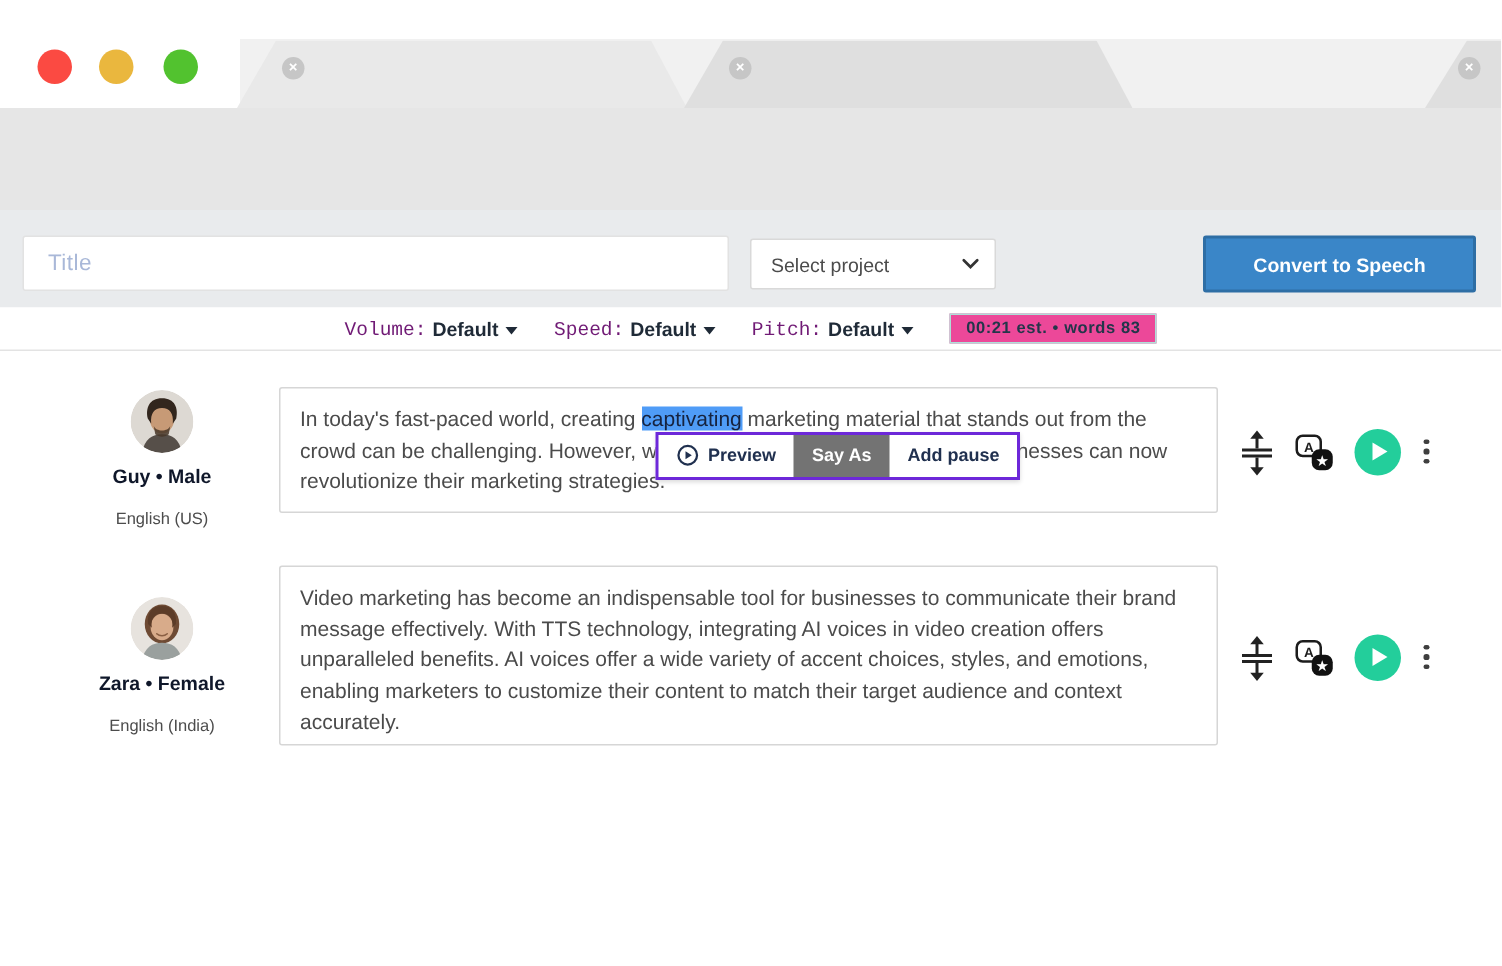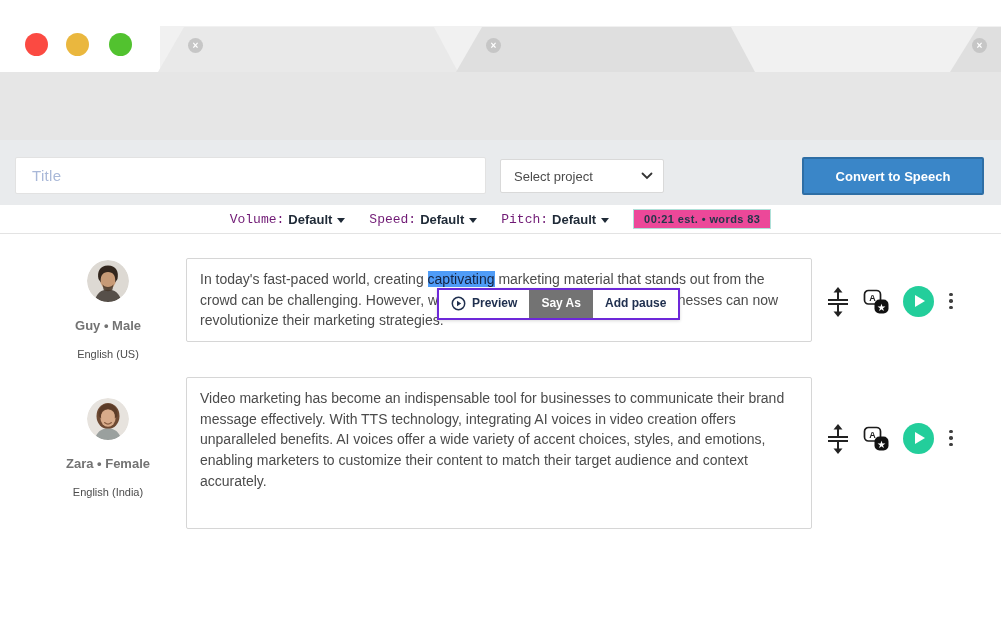--- a/index.html
+++ b/index.html
@@ -60,21 +60,21 @@
   .dd .val{color:#1f2a37;font-weight:bold;}
   .caret{width:0;height:0;border-left:4px solid transparent;border-right:4px solid transparent;
          border-top:5px solid #1f2a37;margin-left:5px;margin-top:2px;}
   .est-badge{border:1px solid #aee0d8;border-radius:0;background:#ec4899;color:#23364a;
              font-size:11px;font-weight:600;padding:3px 10px;letter-spacing:.4px;}
 
   
   .voice-panel{position:absolute;left:30px;width:156px;display:flex;flex-direction:column;
                align-items:center;}
   .avatar{width:42px;height:42px;border-radius:50%;overflow:hidden;display:block;}
-  .voice-name{font-size:13px;font-weight:bold;color:#737373;margin-top:16px;}
+  .voice-name{font-size:13px;font-weight:bold;color:#0f172a;margin-top:8px;}
   .voice-lang{font-size:11px;color:#4c4c4c;margin-top:15px;}
 
   .text-card{position:absolute;left:186px;width:626px;background:#fff;border:1px solid #d6d6d6;
              border-radius:2px;box-sizing:border-box;padding:10px 13px;font-size:14px;
              color:#4b4b4b;line-height:1.48;cursor:text;}
   .hl{background:#4f9cf7;color:#16233f;}
 
   .popup{position:absolute;left:250px;top:29px;display:flex;background:#fff;
          border:2px solid #6d28d9;z-index:5;box-shadow:0 1px 3px rgba(0,0,0,.15);}
   .popup .p-item{display:flex;align-items:center;gap:6px;padding:5px 12px;font-size:12px;
@@ -257,21 +257,21 @@
           <ellipse cx="21" cy="20" rx="7.6" ry="8.8" fill="#d8ab8a"></ellipse>
           <path d="M21 6 c-7 0 -10 5 -9.3 12 l2.5 2.5 c-.8-6.5 2-9.5 6.8-9.5 s7.6 3 6.8 9.5 l2.5-2.5 C31 11 28 6 21 6 Z" fill="#5c3c28"></path>
           <path d="M17.5 24.5 c2 1.8 5 1.8 7 0" fill="none" stroke="#8a5f43" stroke-width="1.1" stroke-linecap="round"></path>
         </g>
       </svg>
     </span>
     <div class="voice-name">Zara • Female</div>
     <div class="voice-lang">English (India)</div>
   </div>
 
-  <div class="text-card" style="top:377px;height:152px;">
+  <div class="text-card" style="top:377px;height:120px;">
     <span>Video marketing has become an indispensable tool for businesses to communicate their brand message effectively. With TTS technology, integrating AI voices in video creation offers unparalleled benefits. AI voices offer a wide variety of accent choices, styles, and emotions, enabling marketers to customize their content to match their target audience and context accurately.</span>
   </div>
 
   <div class="row-icons" style="top:421px;">
     <span class="icon-btn">
       <svg width="24" height="34" viewBox="0 0 24 34">
         <path d="M12 3 L7.5 8.5 H16.5 Z" fill="#222"></path>
         <rect x="11" y="7" width="2" height="8" fill="#222"></rect>
         <rect x="2" y="15" width="20" height="2" fill="#222"></rect>
         <rect x="2" y="19" width="20" height="2" fill="#222"></rect>

